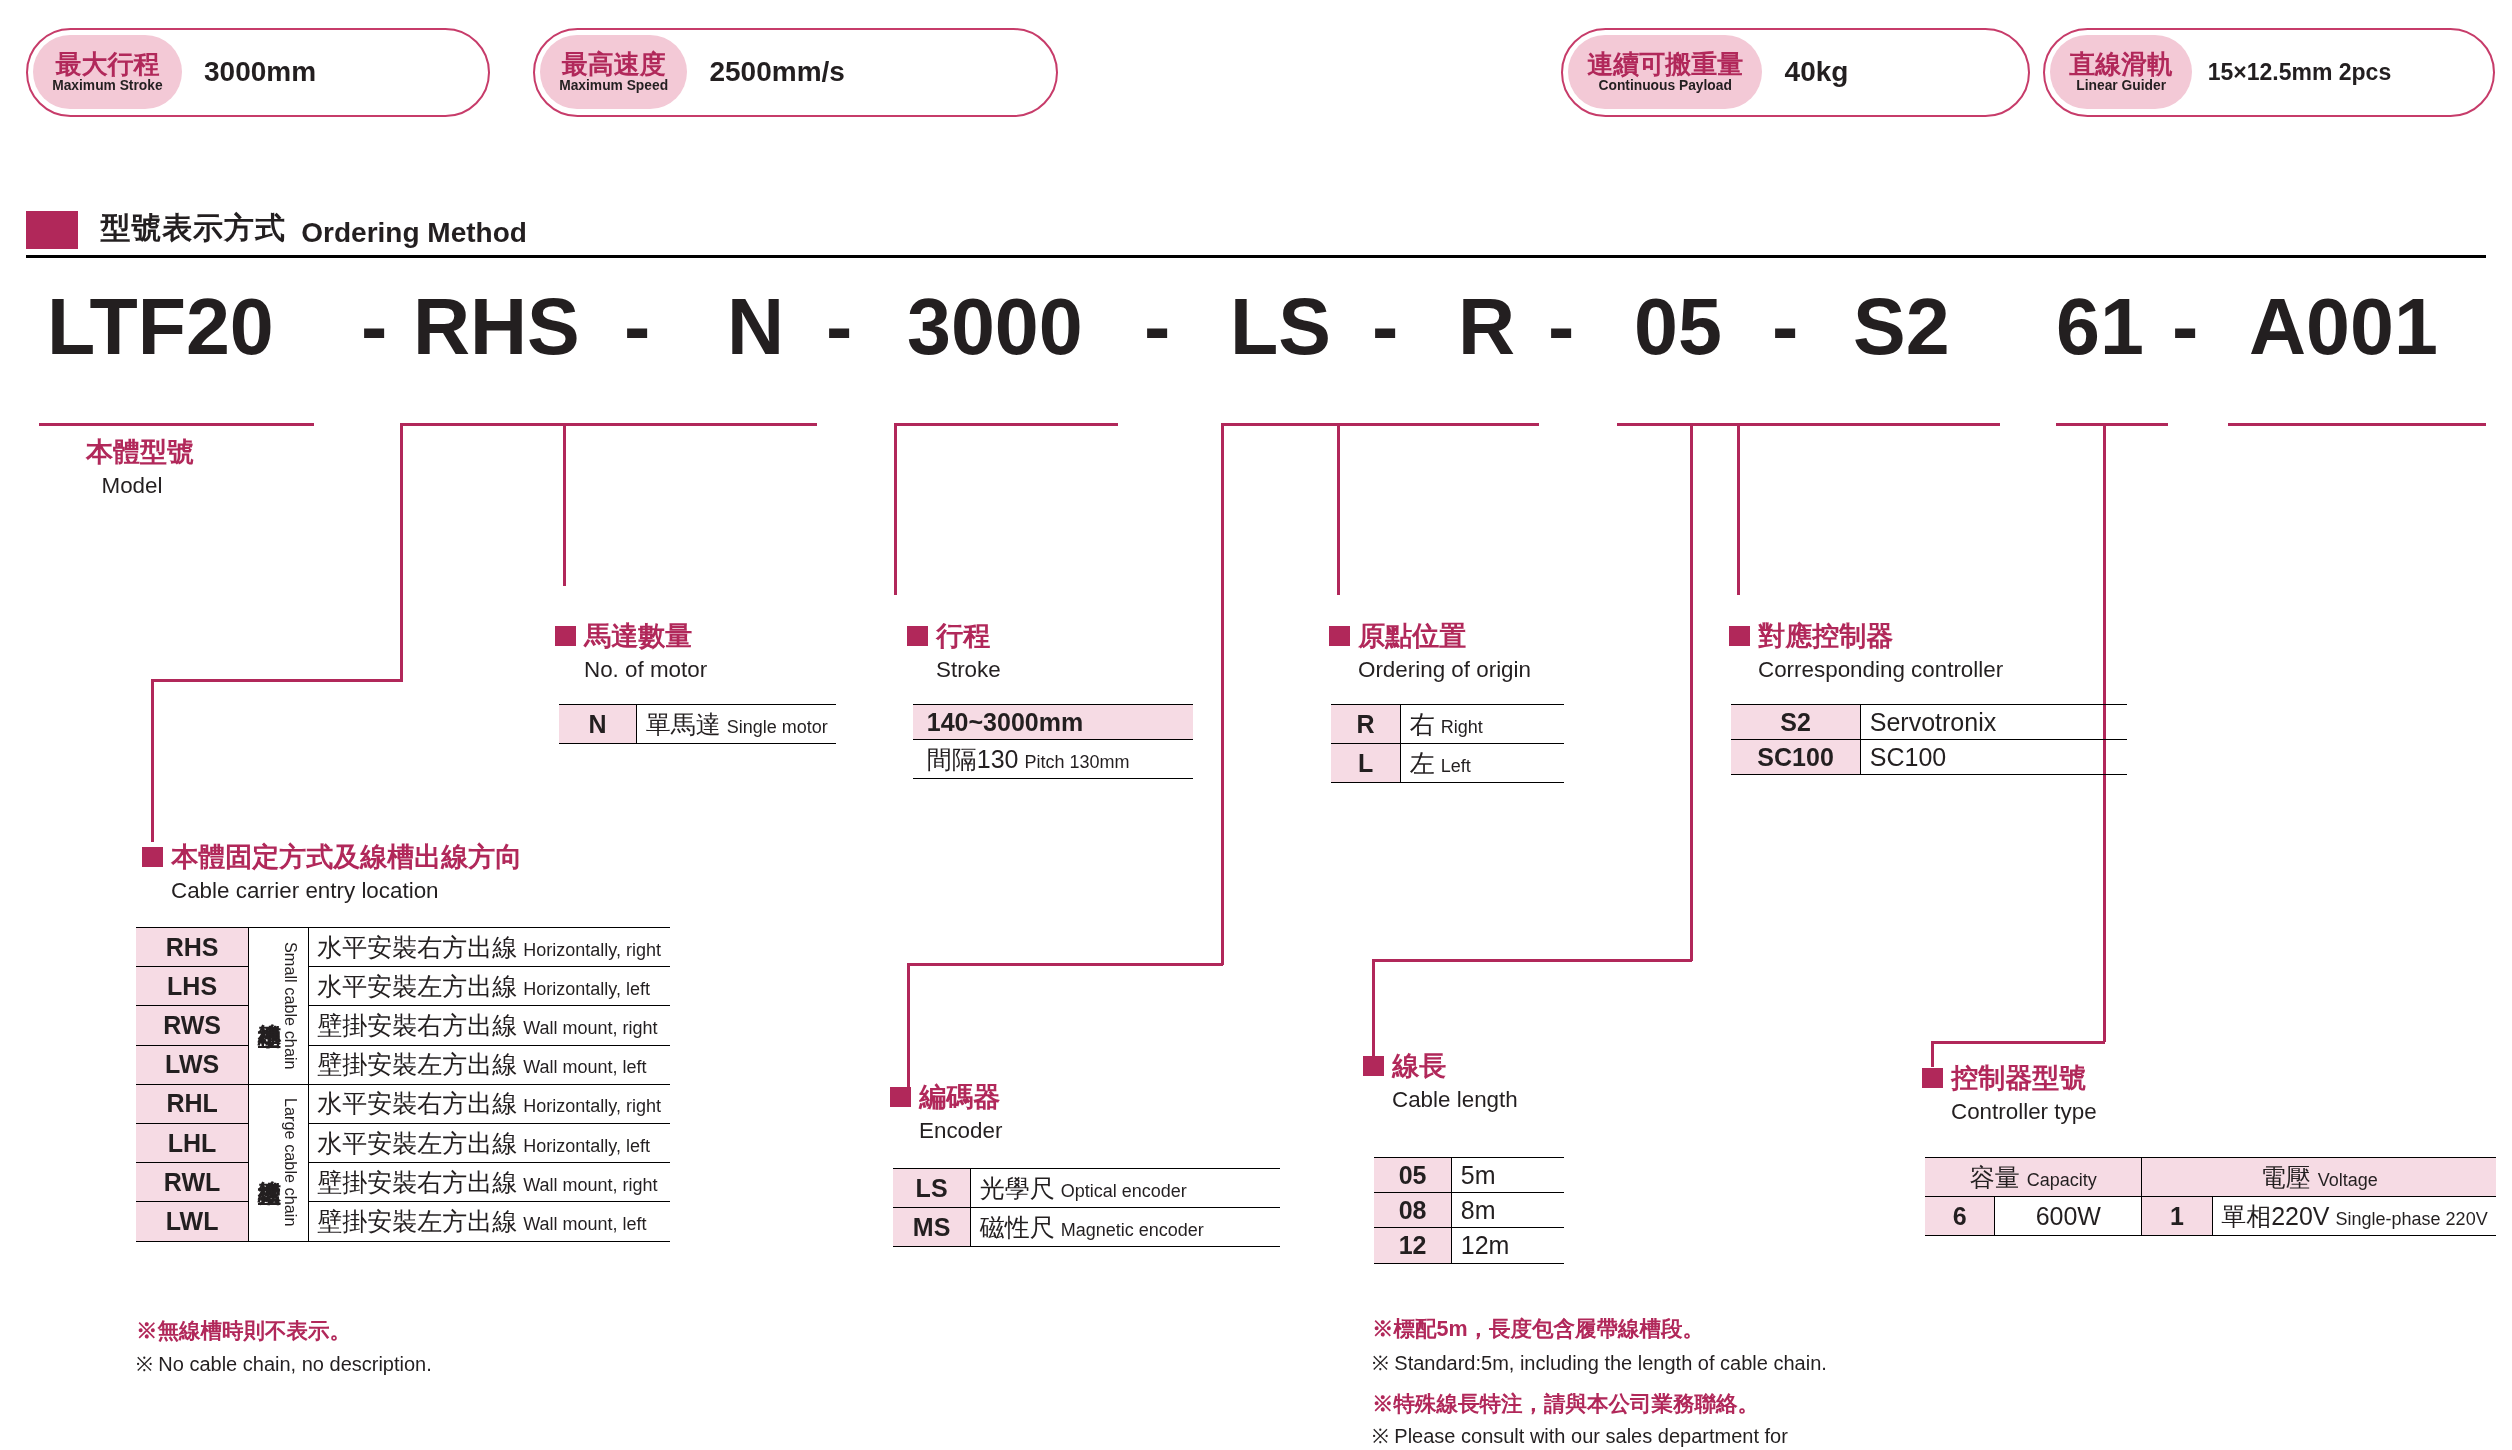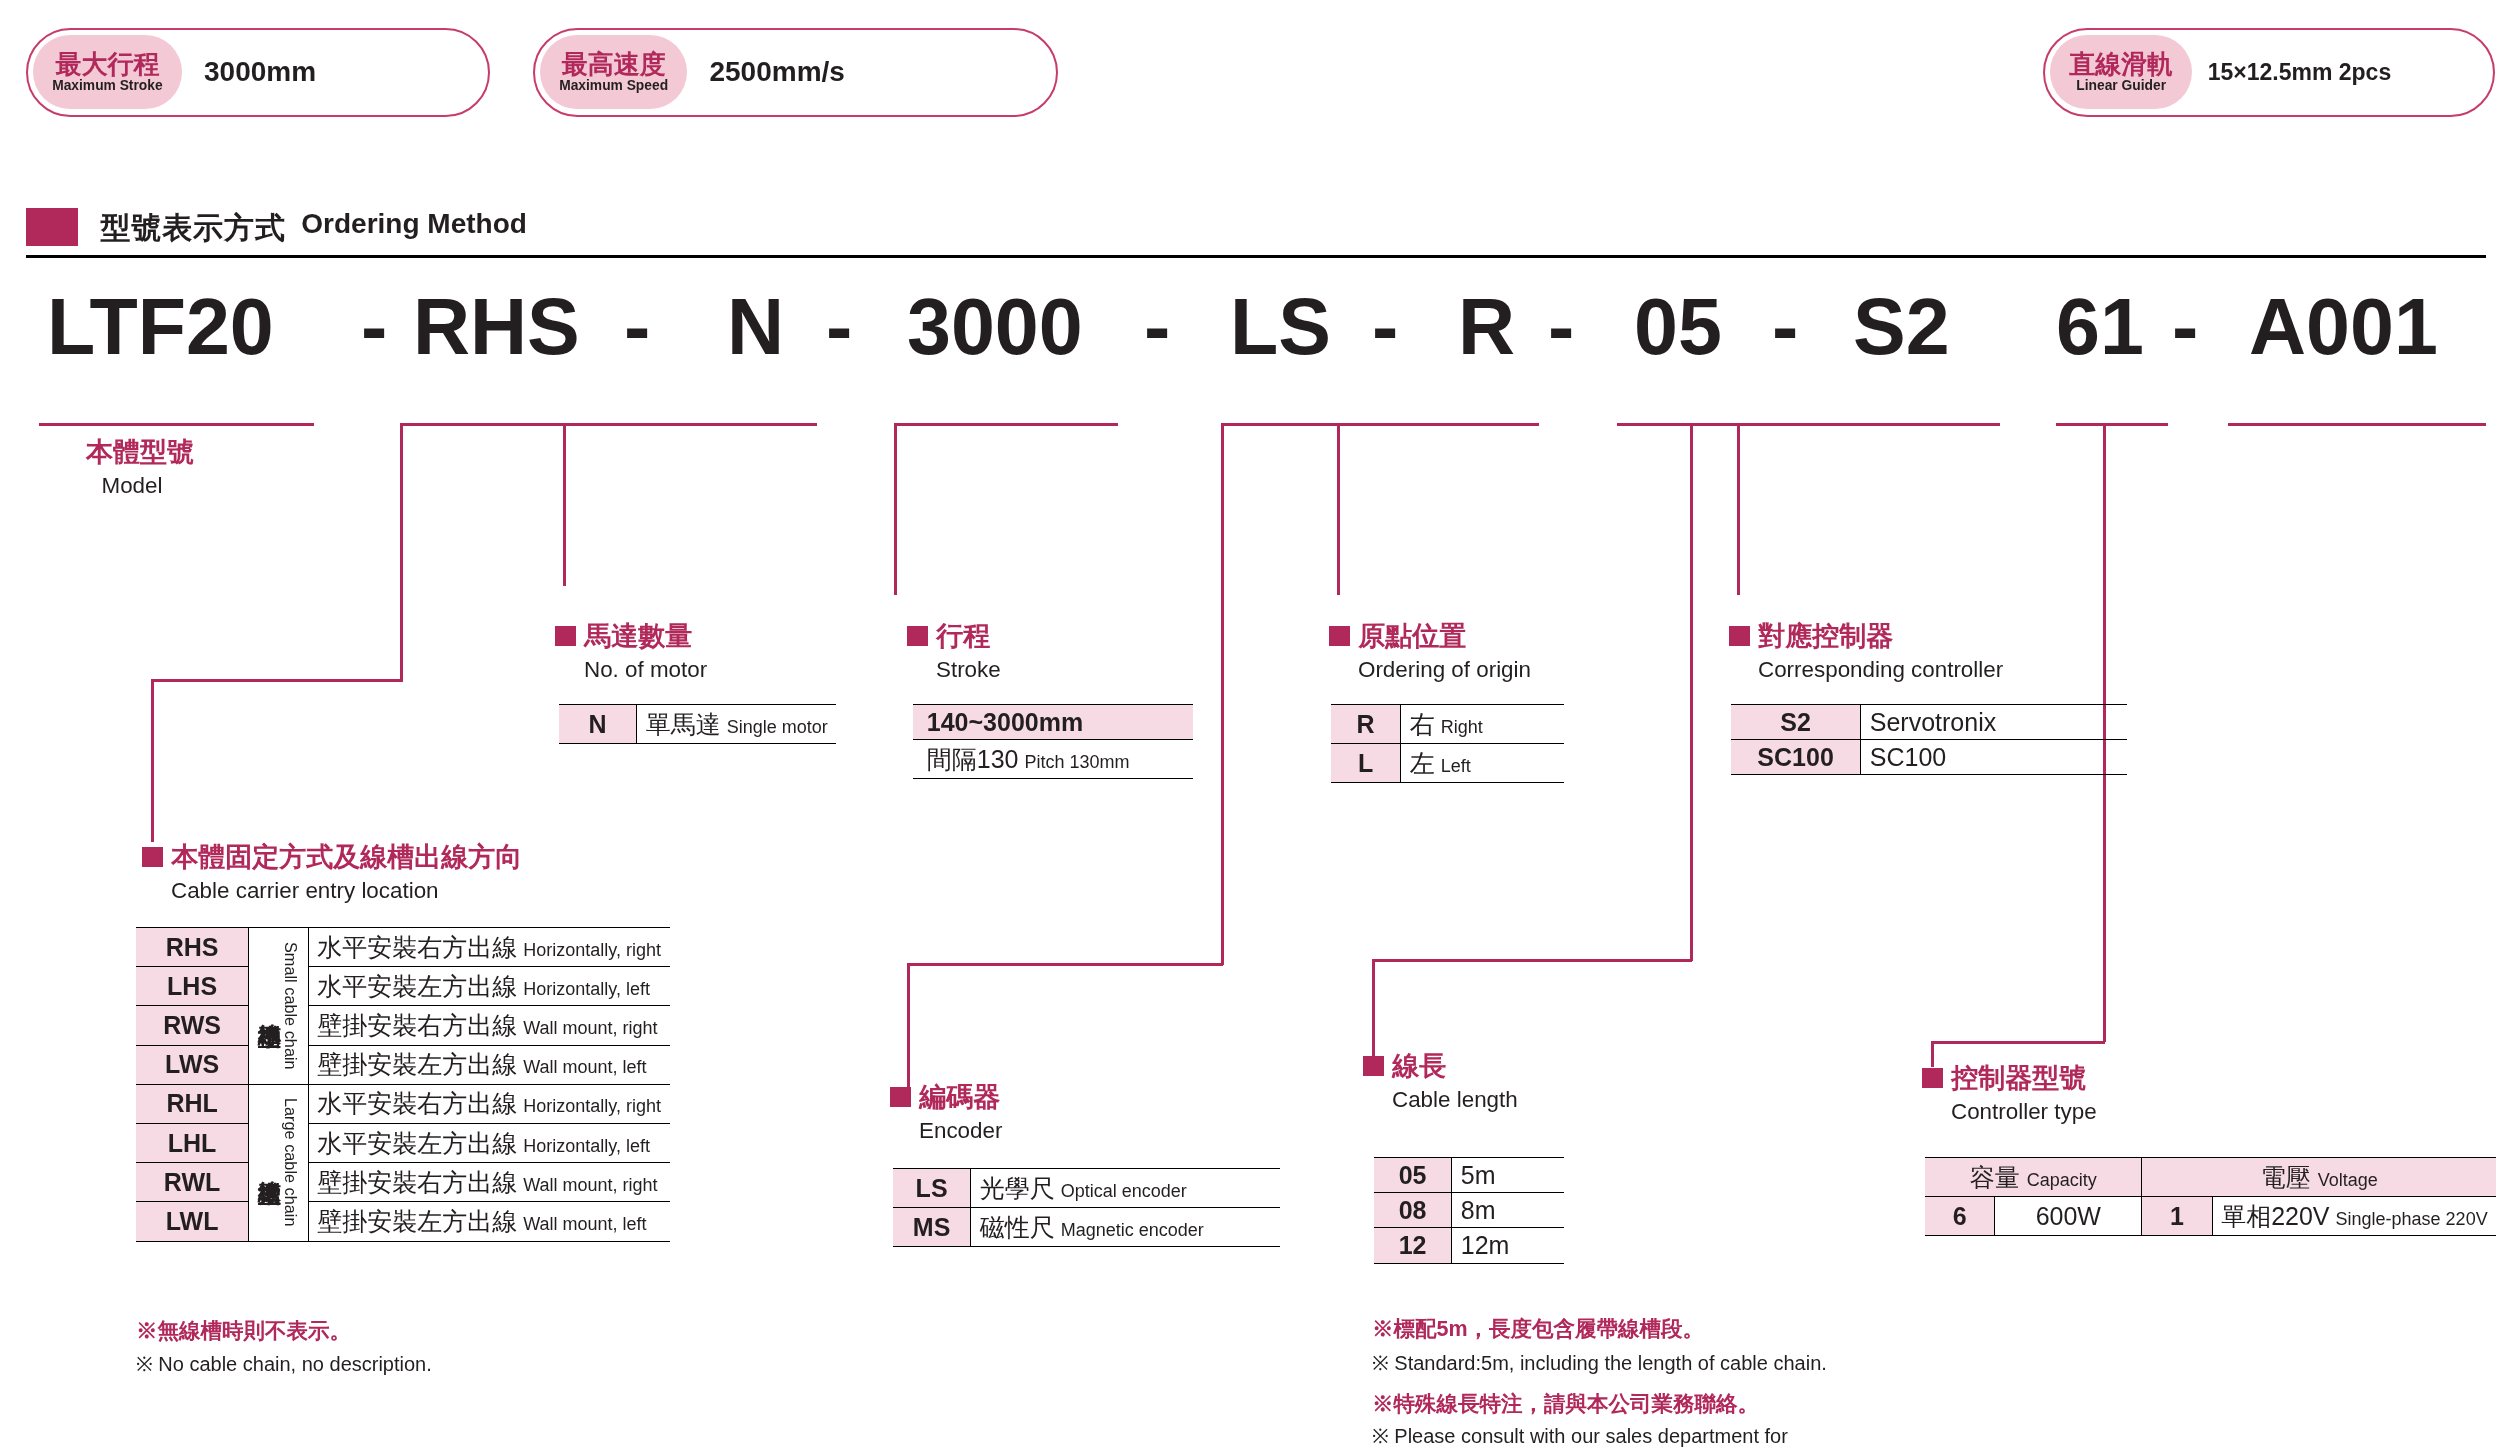--- a/index.html
+++ b/index.html
@@ -77,21 +77,21 @@
     font-size: 23px;
     margin-left: 15.5px;
   }
 
   
   .sec-head {
     position: absolute;
     left: 26px;
     top: 208px;
     display: flex;
-    align-items: flex-start;
+    align-items: flex-end;
   }
   .sec-head .sq {
     width: 52px;
     height: 38px;
     background: #b1285a;
     margin-right: 22.4px;
   }
   .sec-head .zh {
     font-size: 30px;
     font-weight: bold;
@@ -238,20 +238,27 @@
 
     <div class="pill" style="left:507px;width:525px;">
       <div class="tag">
         <div class="zh">最高速度</div>
         <div class="en">Maximum Speed</div>
       </div>
       <div class="val">2500mm/s</div>
     </div>
 
 
+    <div class="pill" style="left:1535px;width:469px;">
+      <div class="tag">
+        <div class="zh">連續可搬重量</div>
+        <div class="en">Continuous Payload</div>
+      </div>
+      <div class="val">40kg</div>
+    </div>
 
     <div class="pill" style="left:2017px;width:452px;">
       <div class="tag">
         <div class="zh">直線滑軌</div>
         <div class="en">Linear Guider</div>
       </div>
       <div class="val small">15×12.5mm 2pcs</div>
     </div>
   </div>
 

